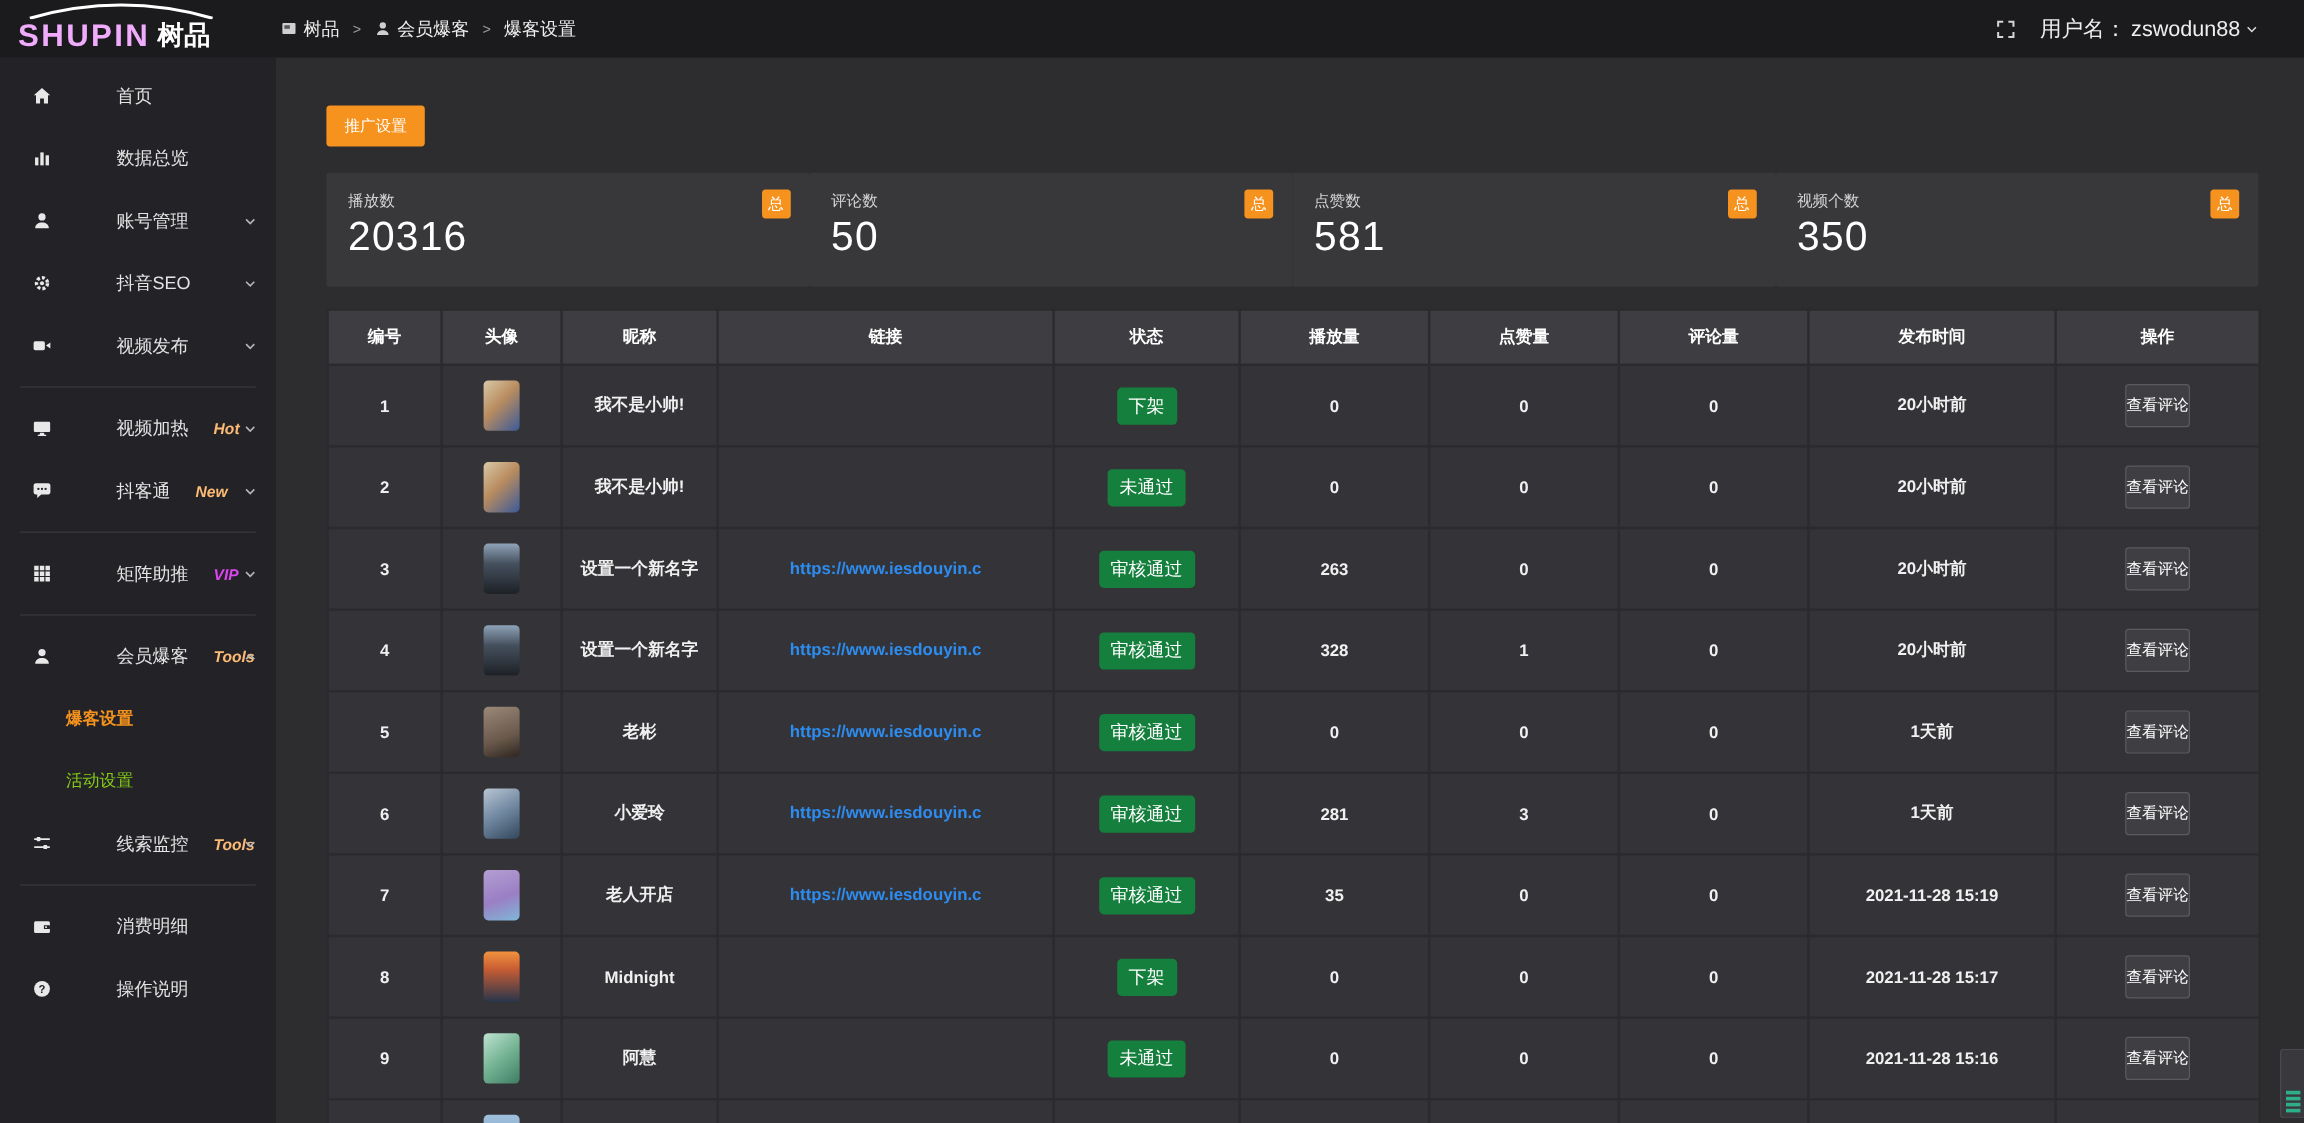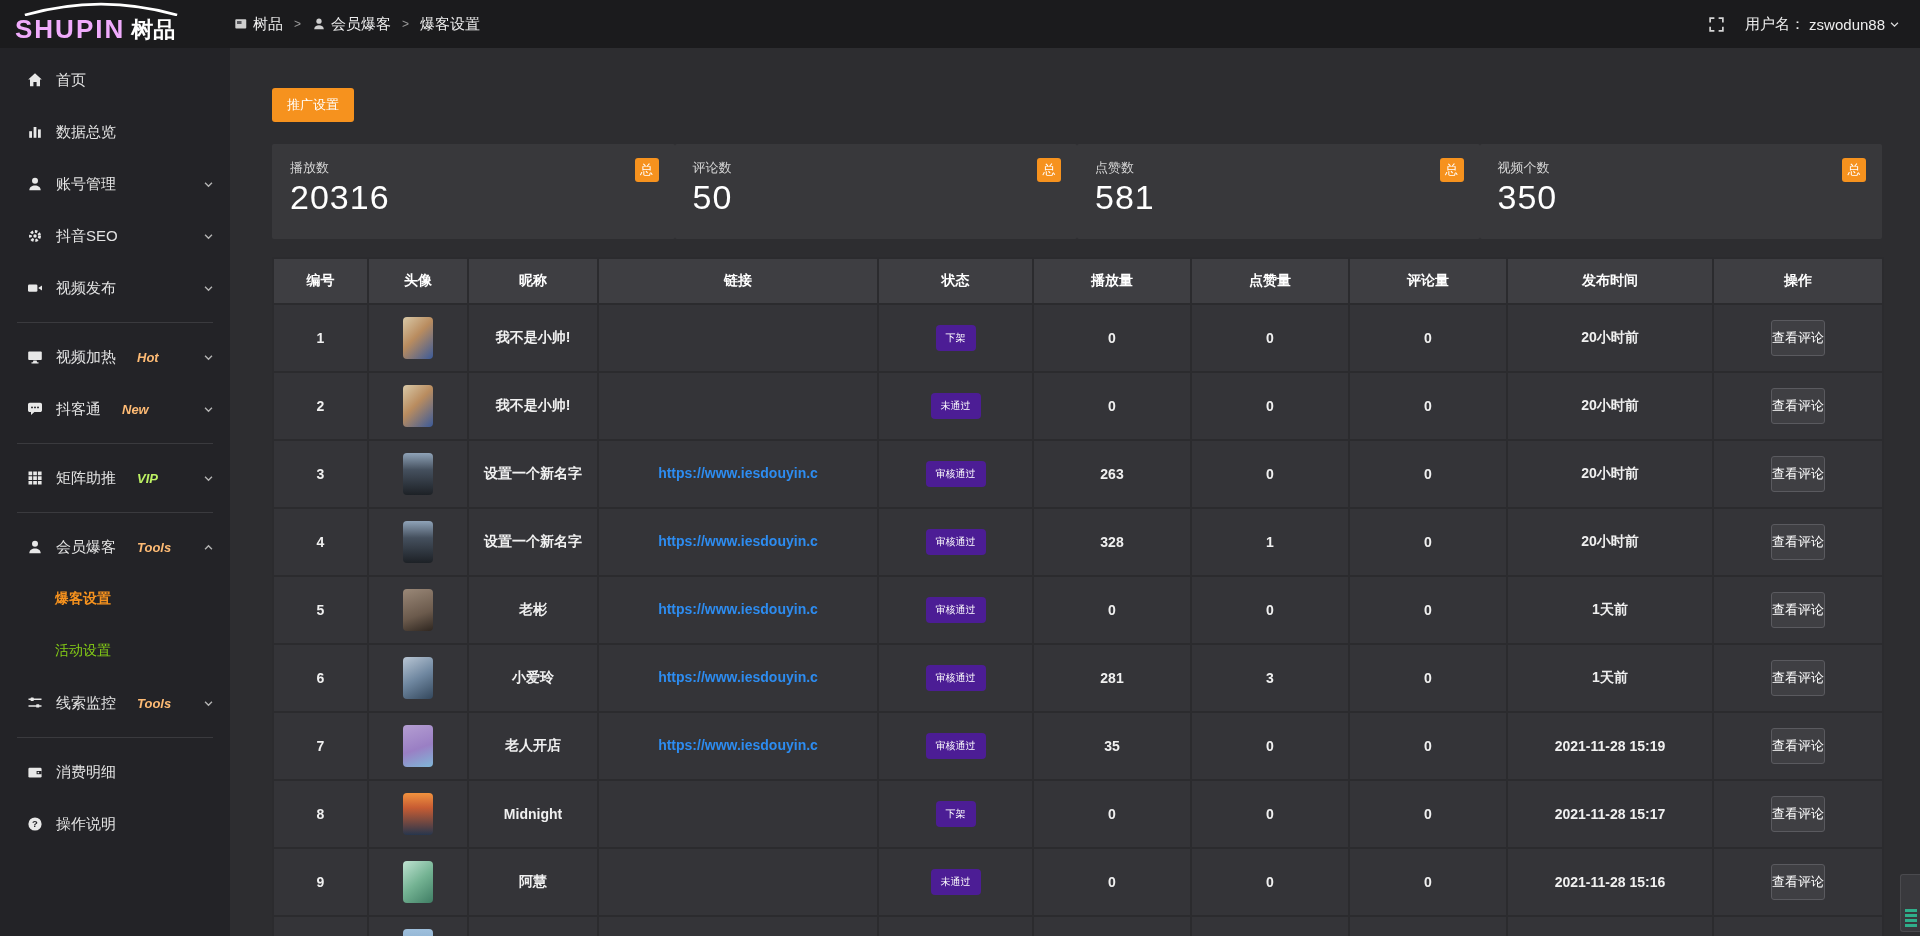--- a/index.html
+++ b/index.html
@@ -8,34 +8,34 @@
 
   
   .header { display:flex; height:48px; background:#1b1b1d; align-items:center; }
   .logo { width:230px; height:48px; position:relative; display:flex; align-items:flex-end; padding:0 0 6px 15px; flex:none; }
   .logo-arc { position:absolute; left:15px; top:2px; width:172px; height:14px; }
   .logo-en { font-size:26px; font-weight:bold; color:#f0abfc; letter-spacing:2px; line-height:1; }
   .logo-cn { font-size:22px; font-weight:bold; color:#fff; margin-left:6px; line-height:1.1; }
   .crumbs { display:flex; align-items:center; gap:9px; padding-left:4px; font-size:15px; color:#eee; flex:1; }
   .crumb { display:flex; align-items:center; gap:5px; }
   .crumb-sep { color:#9a9a9a; font-size:12px; padding:0 2px; }
-  .user-area { display:flex; align-items:center; gap:20px; padding-right:20px; font-size:15px; color:#eee; }
+  .user-area { display:flex; align-items:center; gap:20px; padding-right:38px; font-size:18px; color:#eee; }
   .user-name { display:flex; align-items:center; gap:4px; cursor:pointer; }
 
   
   .body-row { display:flex; height:888px; }
   .sidebar { width:230px; flex:none; background:#232327; padding-top:6px; overflow:hidden; }
   .main { flex:1; padding:40px 38px 0 42px; overflow:hidden; }
 
   
   .s-item { position:relative; height:52px; display:flex; align-items:center; padding-left:27px; gap:13px; cursor:pointer; }
-  .s-label { font-size:15px; color:#e3e3e3; }
+  .s-label { font-size:15px; color:#e3e3e3;margin-left:41px; }
   .s-badge { font-style:italic; font-weight:bold; font-size:13px; margin-left:8px; }
   .s-badge.red { color:#fdba74; }
-  .s-badge.yellow { color:#bef264; }
+  .s-badge.yellow { color:#d946ef; }
   .chev { position:absolute; right:16px; width:11px; height:11px; }
   .s-div { height:1px; background:#3a3a3e; margin:8px 17px; }
   .s-sub { height:52px; display:flex; align-items:center; padding-left:55px; font-size:14px; color:#84cc16; cursor:pointer; }
   .s-sub.active { color:#f6921e; font-weight:bold; }
   .ic { width:16px; height:16px; flex:none; fill:#e8e8e8; }
 
   
   .promo-btn { background:#f6921e; color:#fff; border:none; border-radius:3px; font-size:13px; padding:8px 15px; cursor:pointer; font-family:inherit; }
   .stats { display:flex; gap:0; margin-top:22px; }
   .stat-card { flex:1; height:95px; background:#38383b; border-radius:2px; padding:15px 18px; position:relative; }
@@ -43,21 +43,21 @@
   .stat-value { font-size:34px; color:#fff; margin-top:1px; letter-spacing:1px; }
   .stat-badge { position:absolute; top:14px; right:16px; width:24px; height:24px; background:#f6921e; color:#fff; border-radius:3px; font-size:13px; line-height:24px; text-align:center; }
 
   
   .tbl-wrap { margin-top:18px; }
   table { border-collapse:collapse; table-layout:fixed; width:1610px; }
   th, td { border:2px solid #2b2b2e; text-align:center; vertical-align:middle; }
   th { height:46px; background:#3e3e42; font-size:14px; color:#fff; font-weight:bold; }
   td { height:68px; background:#343438; font-size:14px; color:#f0f0f0; font-weight:bold; }
   .avatar { width:30px; height:42px; border-radius:4px; margin:0 auto; }
-  .status-badge { display:inline-block; background:#4c1d95; color:#fff; font-size:10px; font-weight:normal; padding:6px 10px; border-radius:4px; }
+  .status-badge { display:inline-block; background:#15803d; color:#fff; font-size:15px; font-weight:normal; padding:6px 10px; border-radius:4px; }
   .status-badge:empty { display:none; }
   a.link { color:#2d8cf0; text-decoration:none; font-weight:bold; display:inline-block; max-width:96%; overflow:hidden; white-space:nowrap; }
   a.link:empty { display:none; }
   .view-btn { background:#3f3f43; border:1px solid #5a5a5f; color:#fff; font-size:13px; padding:8px 0; border-radius:3px; cursor:pointer; font-family:inherit; }
   .view-btn:empty { display:none; }
 
   
   .float-widget { position:absolute; right:0; bottom:4px; width:20px; height:58px; background:#39393d; border:1px solid #4a4a4e; border-right:none; border-radius:3px 0 0 3px; display:flex; flex-direction:column; justify-content:flex-end; align-items:center; padding-bottom:4px; gap:2px; cursor:pointer; }
   .float-widget i { display:block; width:12px; height:3px; background:#2fae8a; }
 </style>

